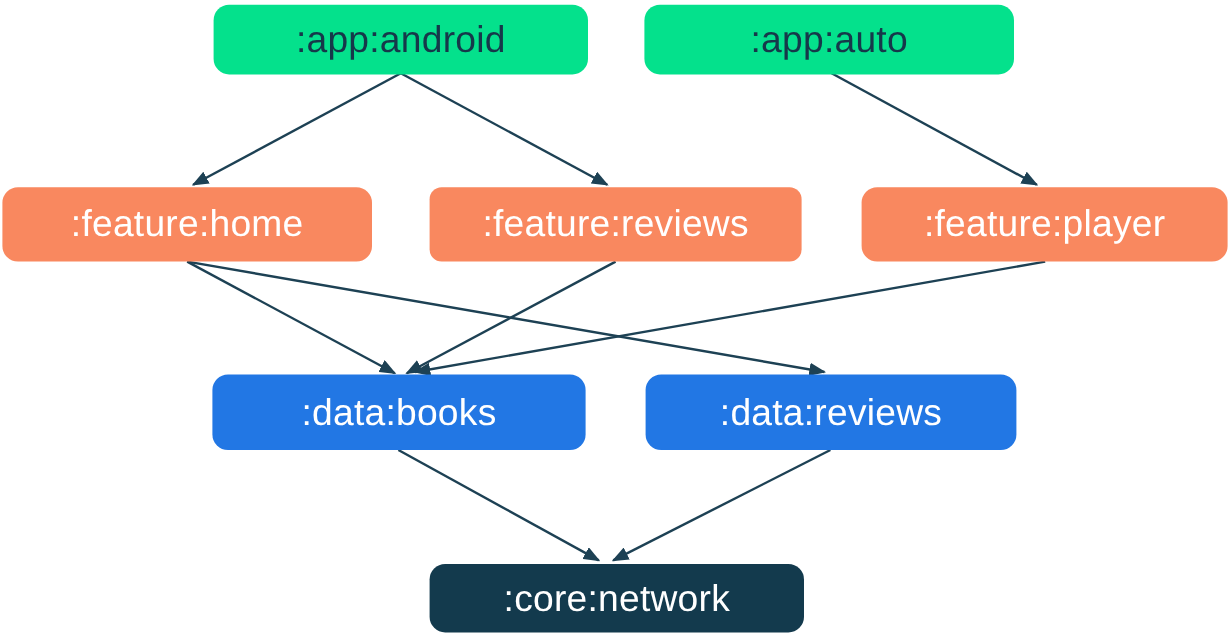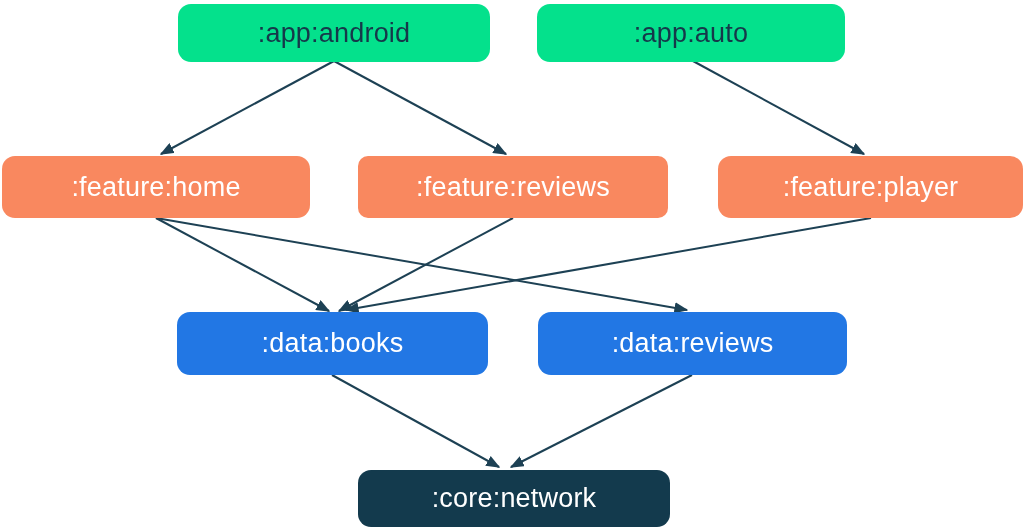--- a/index.html
+++ b/index.html
@@ -17,21 +17,21 @@
     left: 0;
     top: 0;
     pointer-events: none;
   }
   .node {
     position: absolute;
     border-radius: 13px;
     display: flex;
     align-items: center;
     justify-content: center;
-    font-size: 27px;
+    font-size: 31px;
     letter-spacing: 0.2px;
     white-space: nowrap;
     box-sizing: border-box;
   }
 </style>
 </head>
 <body>
 
 <div id="diagram" style="width: 1027px; height: 531px; background: rgb(255, 255, 255);">
   <svg id="edges" width="1027" height="531" viewBox="0 0 1027 531">

